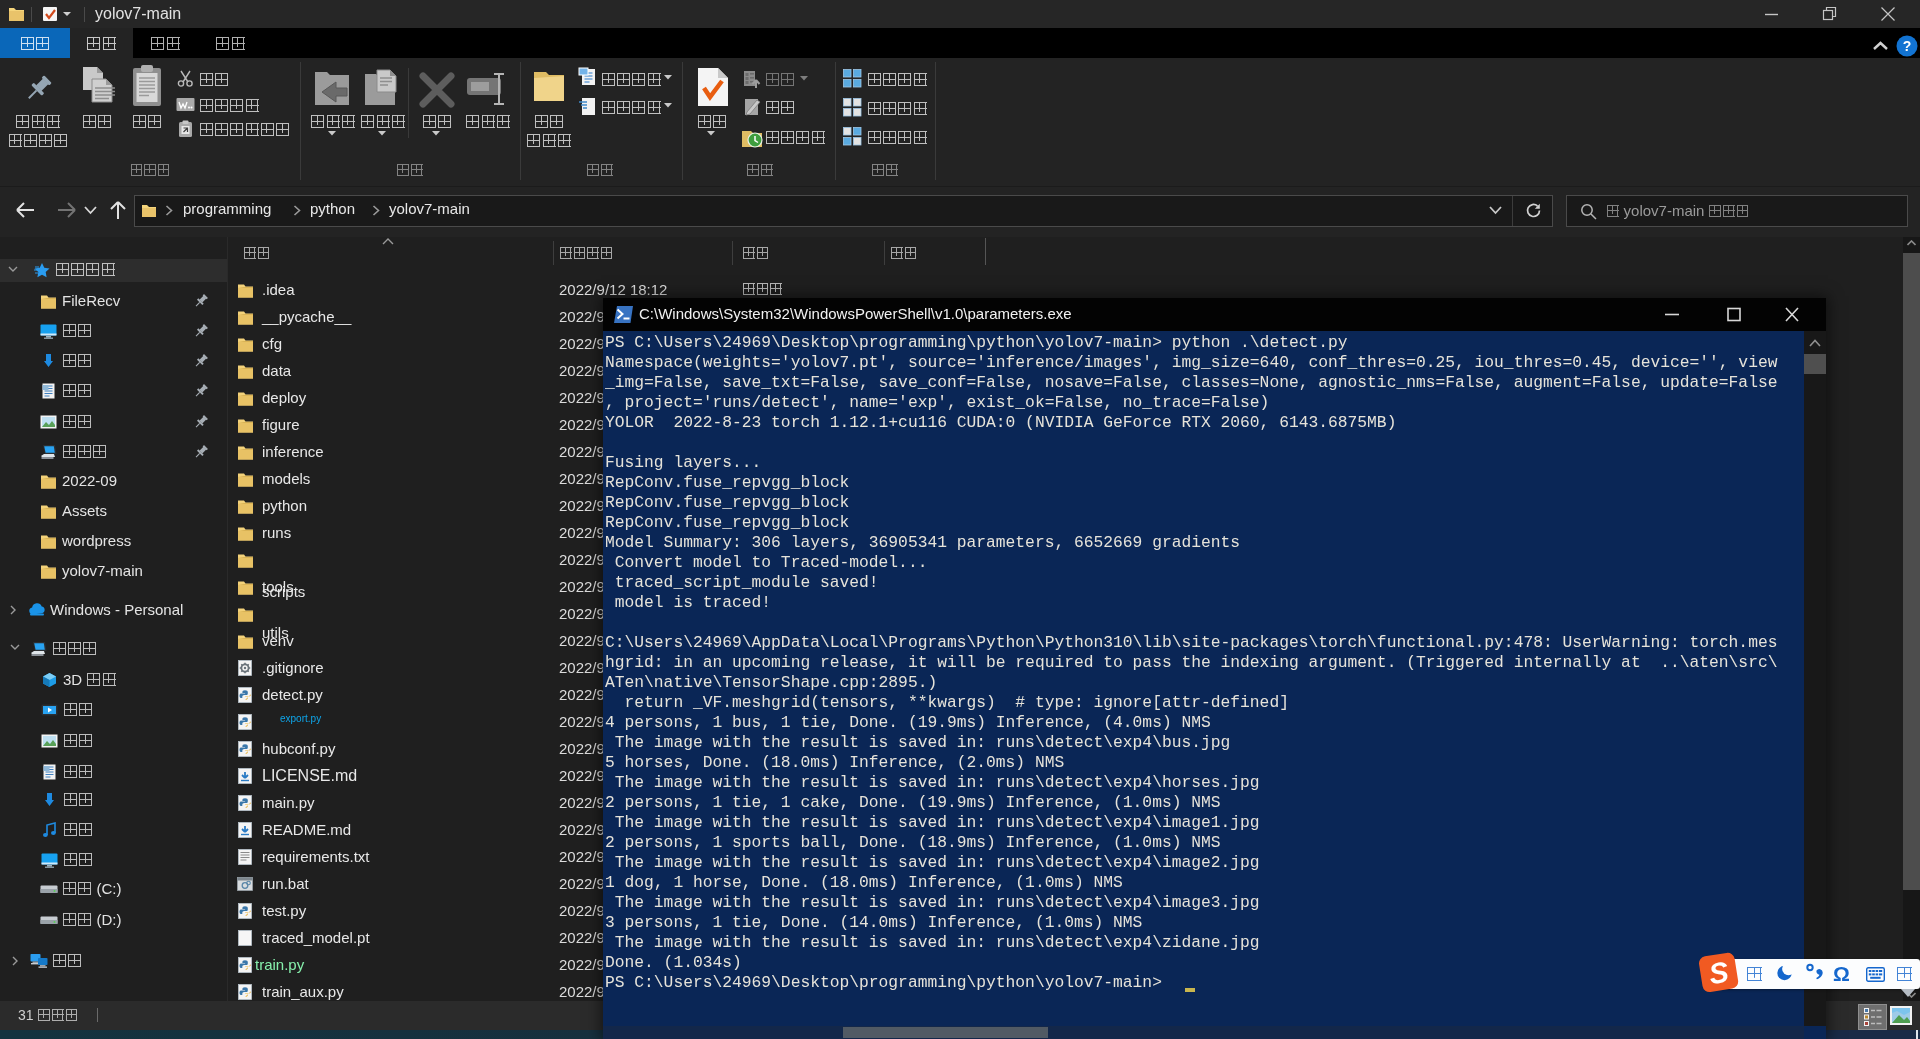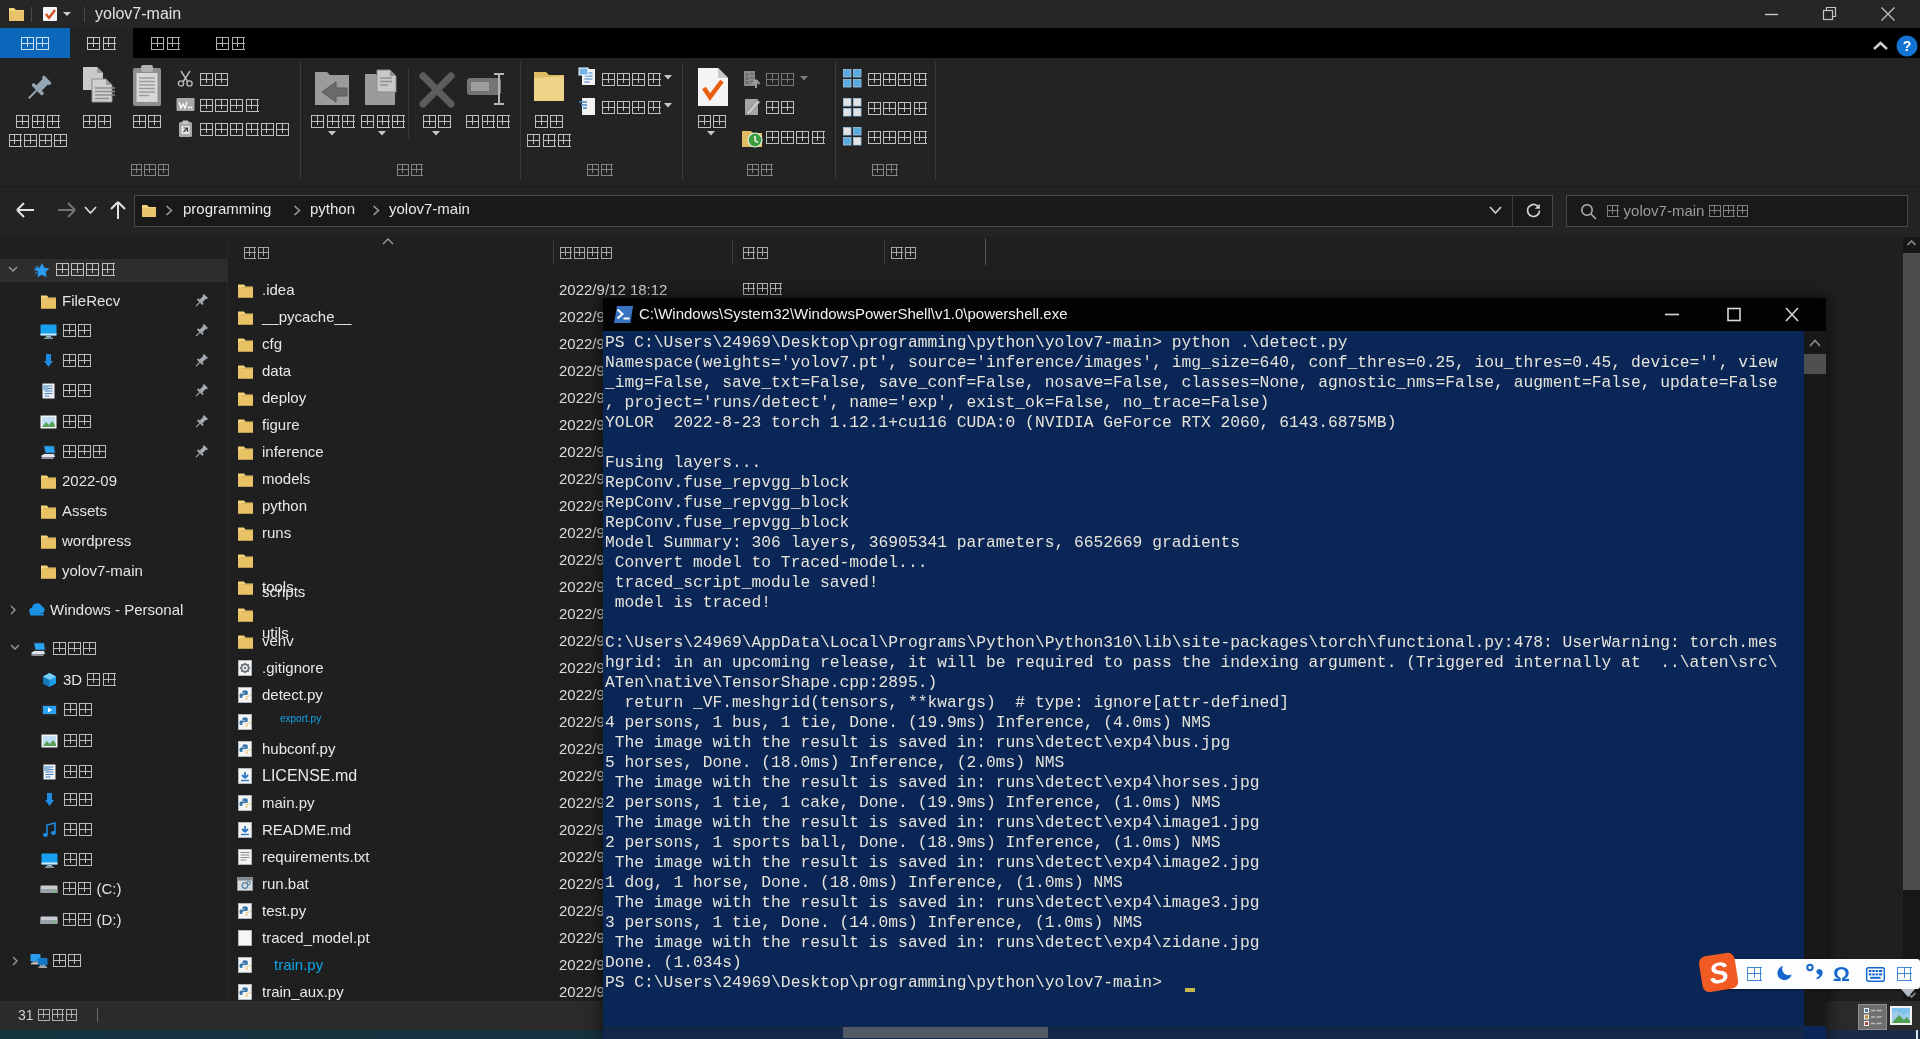--- a/index.html
+++ b/index.html
@@ -687,21 +687,21 @@
 <svg style="position:absolute;left:237px;top:930px;" width="16" height="16" viewBox="0 0 16 16">
       <rect x="1.5" y="0.5" width="13" height="15" fill="#f6f6f6" stroke="#b9c4cc" stroke-width="0.8"></rect>
     </svg>
 <div style="position:absolute;left:262px;top:929px;font-size:15px;color:#e8e8e8;white-space:nowrap">traced_model.pt</div>
 <div style="position:absolute;left:559px;top:929px;font-size:15px;color:#dcdcdc">2022/9</div>
 <svg style="position:absolute;left:237px;top:957px;" width="16" height="16" viewBox="0 0 16 16">
       <rect x="1.5" y="0.5" width="13" height="15" fill="#f4f4f4" stroke="#b9c4cc" stroke-width="0.8"></rect>
 <path d="M8 3.2c-2 0-2.6.9-2.6 1.8v1h2.7v.5H4.3c-1 0-1.8.6-1.8 2.2 0 1.6.8 2.3 1.8 2.3h1v-1.2c0-.9.7-1.8 1.9-1.8h2.1c.8 0 1.5-.7 1.5-1.6V5c0-.9-.7-1.8-2.8-1.8z" fill="#3a77aa"></path>
 <path d="M8.2 12.8c2 0 2.6-.9 2.6-1.8v-1H8.1v-.5h4c1 0 1.8-.6 1.8-2.2" fill="#e8b33c"></path>
     </svg>
-<div style="position:absolute;left:274px;top:956px;font-size:15px;color:#0ea5e9;white-space:nowrap">train.py</div>
+<div style="position:absolute;left:255px;top:956px;font-size:15px;color:#86efac;white-space:nowrap">train.py</div>
 <div style="position:absolute;left:559px;top:956px;font-size:15px;color:#dcdcdc">2022/9</div>
 <svg style="position:absolute;left:237px;top:984px;" width="16" height="16" viewBox="0 0 16 16">
       <rect x="1.5" y="0.5" width="13" height="15" fill="#f4f4f4" stroke="#b9c4cc" stroke-width="0.8"></rect>
 <path d="M8 3.2c-2 0-2.6.9-2.6 1.8v1h2.7v.5H4.3c-1 0-1.8.6-1.8 2.2 0 1.6.8 2.3 1.8 2.3h1v-1.2c0-.9.7-1.8 1.9-1.8h2.1c.8 0 1.5-.7 1.5-1.6V5c0-.9-.7-1.8-2.8-1.8z" fill="#3a77aa"></path>
 <path d="M8.2 12.8c2 0 2.6-.9 2.6-1.8v-1H8.1v-.5h4c1 0 1.8-.6 1.8-2.2" fill="#e8b33c"></path>
     </svg>
 <div style="position:absolute;left:262px;top:983px;font-size:15px;color:#e8e8e8;white-space:nowrap">train_aux.py</div>
 <div style="position:absolute;left:559px;top:983px;font-size:15px;color:#dcdcdc">2022/9</div>
 <div style="position:absolute;left:1903px;top:237px;width:17px;height:764px;background:#171717"></div>
 <svg style="position:absolute;left:1907px;top:240px;" width="9" height="6" viewBox="0 0 9 6">
@@ -739,21 +739,21 @@
       <path d="M0 15l7-8 5 5 3-3 3 4v2z" fill="#4e9e50"></path>
       <path d="M0 0h18v4l-6 3-7-4-5 2z" fill="#7cc4ee"></path>
     </svg>
 <div style="position:absolute;left:603px;top:298px;width:1223px;height:741px;background:#0a2656;z-index:5;overflow:hidden;box-shadow:0 0 14px 2px rgba(0,0,0,.55)">
 <div style="position:absolute;left:0;top:0;width:100%;height:33px;background:#030303"></div>
 <svg style="position:absolute;left:11px;top:8px" width="20" height="17" viewBox="0 0 20 17">
 <path d="M3 0h16l-2.5 17H0z" fill="#3873c2"></path>
 <path d="M3.5 3.5l5 4.5-5 4.5" stroke="#fff" stroke-width="2" fill="none"></path>
         <path d="M9.5 12.5h6" stroke="#fff" stroke-width="2"></path>
       </svg>
-<div style="position:absolute;left:36px;top:7px;font-size:15px;color:#f2f2f2">C:\Windows\System32\WindowsPowerShell\v1.0\powershell.exe</div>
+<div style="position:absolute;left:36px;top:7px;font-size:15px;color:#f2f2f2">C:\Windows\System32\WindowsPowerShell\v1.0\parameters.exe</div>
 <svg style="position:absolute;left:1062px;top:306px;top:8px;left:1060px" width="18" height="17" viewBox="0 0 18 17">
         <path d="M2 8.5h14" stroke="#d8d8d8" stroke-width="1.6"></path>
       </svg>
 <svg style="position:absolute;left:1122px;top:8px" width="18" height="17" viewBox="0 0 18 17">
         <rect x="3" y="2.5" width="12" height="12" fill="none" stroke="#d8d8d8" stroke-width="1.6"></rect>
       </svg>
 <svg style="position:absolute;left:1180px;top:8px" width="18" height="17" viewBox="0 0 18 17">
         <path d="M3 2l12 13M15 2L3 15" stroke="#d8d8d8" stroke-width="1.6"></path>
       </svg>
 <pre style="position:absolute;left:2px;top:35px;width:1198px;overflow:hidden">PS C:\Users\24969\Desktop\programming\python\yolov7-main&gt; python .\detect.py

